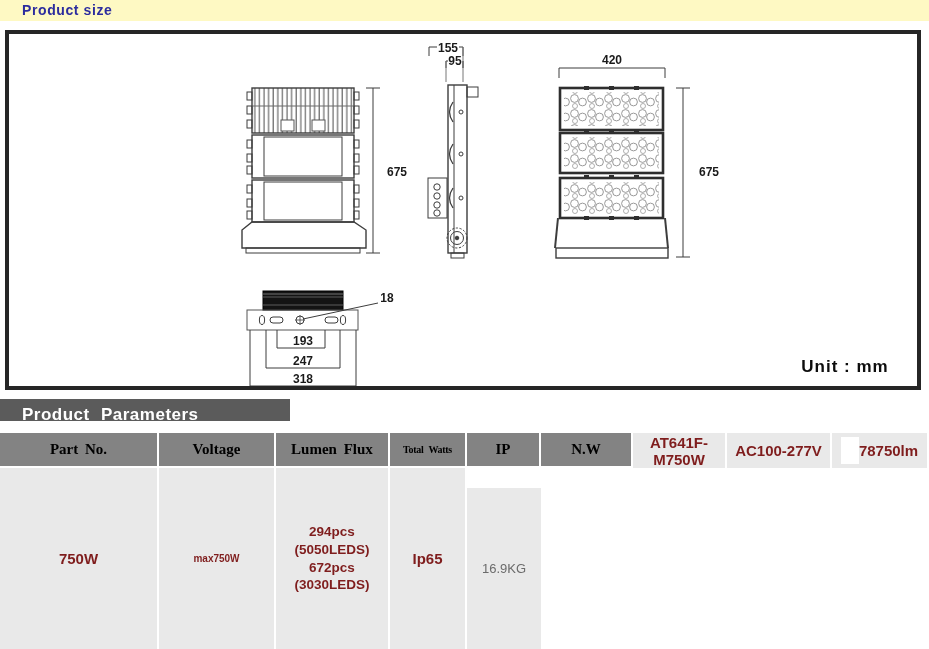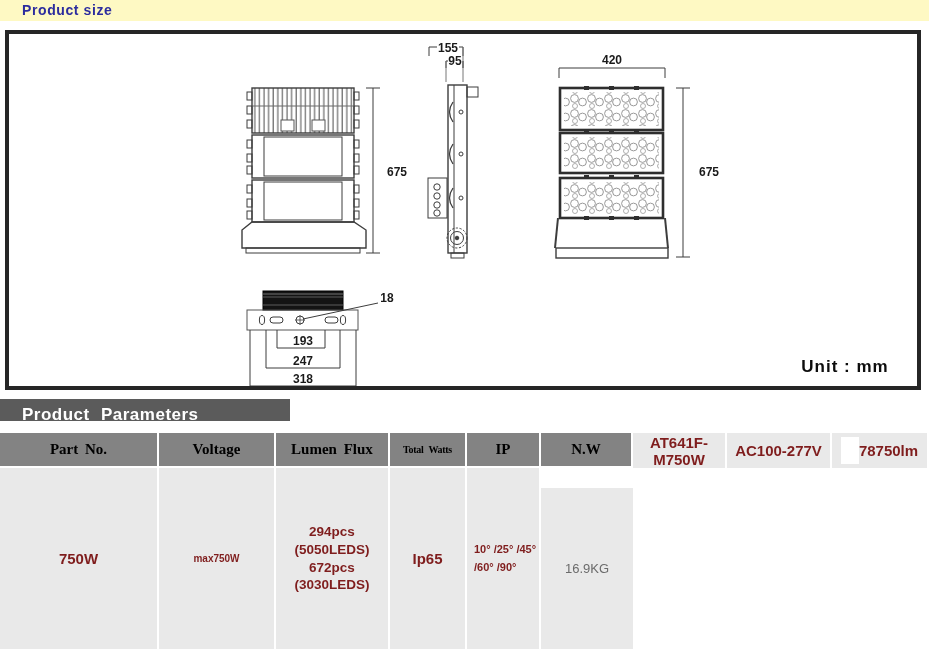--- a/index.html
+++ b/index.html
@@ -267,20 +267,14 @@
   <div class="bcell smallw">max750W</div>
   <div class="bcell">
     <div class="leds-lines">
       <div>294pcs</div>
       <div>(5050LEDS)</div>
       <div>672pcs</div>
       <div>(3030LEDS)</div>
     </div>
   </div>
   <div class="bcell">Ip65</div>
-  <div class="bcell beam">
-    <div>
-      <div>10° /25° /45°</div>
-      <div>/60° /90°</div>
-    </div>
-  </div>
   <div class="bcell nw last">16.9KG</div>
 </div>
 
 </body></html>

